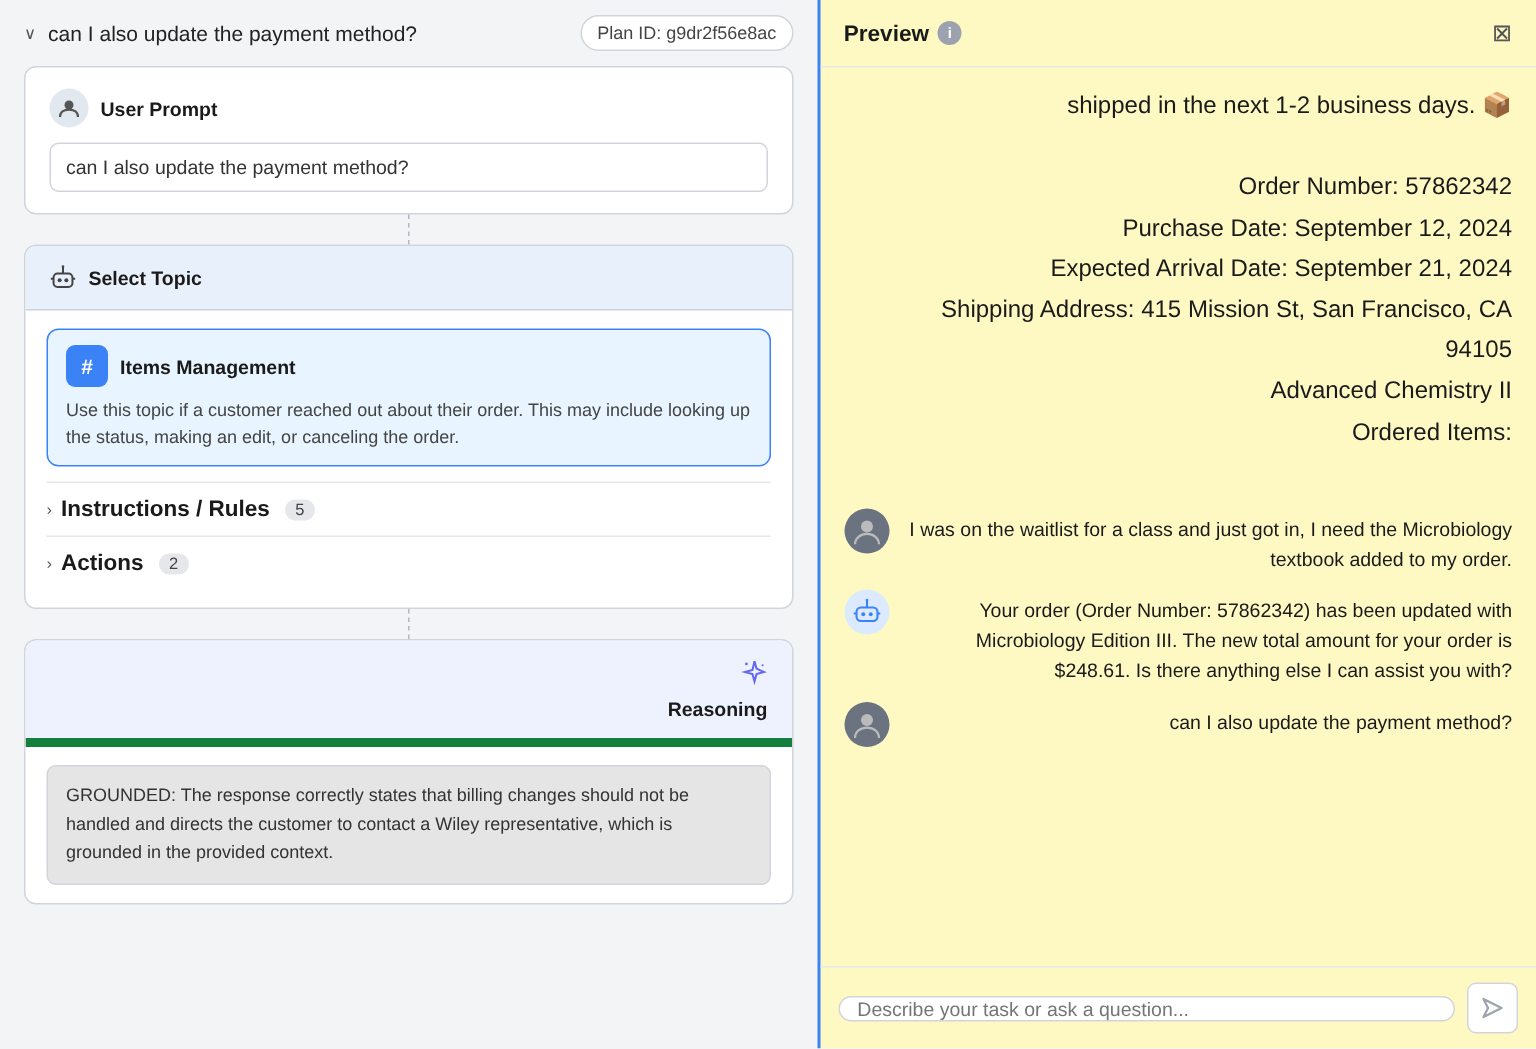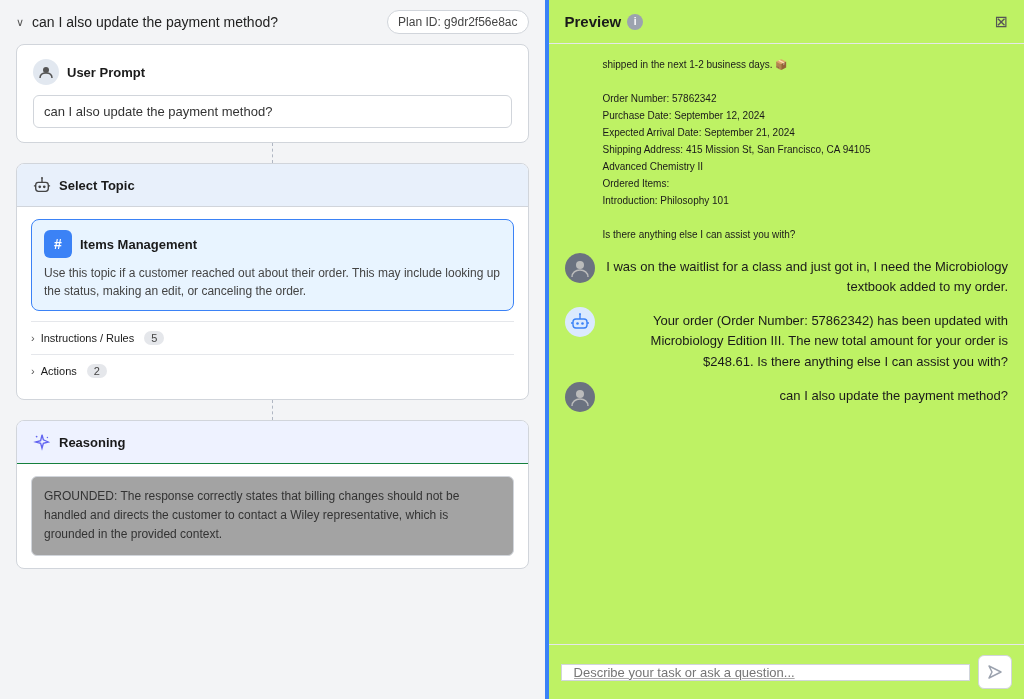--- a/index.html
+++ b/index.html
@@ -186,22 +186,22 @@
     .expandable-row:first-child {
       border-top: none;
     }
 
     .chevron-right {
       font-size: 11px;
       color: #555;
     }
 
     .expandable-label {
-      font-weight: 400;
-      font-size: 11px;
+      font-weight: 700;
+      font-size: 15px;
       color: #1a1a1a;
     }
 
     .count-badge {
       background: #e5e7eb;
       color: #444;
       border-radius: 10px;
       padding: 1px 7px;
       font-size: 11px;
       font-weight: 500;
@@ -211,39 +211,40 @@
     
     .reasoning-card {
       background: white;
       border: 1px solid #d1d5db;
       border-radius: 8px;
       overflow: hidden;
     }
 
     .reasoning-header {
       display: flex;
-      align-items: center;
+      align-items: flex-end;
       gap: 8px;
       padding: 12px 16px;
       background: #eef2ff;
-      border-bottom: 1px solid #15803d;
+      border-bottom: 6px solid #15803d;
+      flex-direction: column;
     }
 
     .reasoning-title {
       font-weight: 600;
       font-size: 13px;
       color: #1a1a1a;
     }
 
     .reasoning-body {
       padding: 12px 14px;
     }
 
     .reasoning-text-box {
-      background: #a3a3a3;
+      background: #e5e5e5;
       border: 1px solid #d1d5db;
       border-radius: 6px;
       padding: 10px 12px;
       font-size: 12px;
       color: #333;
       line-height: 1.6;
     }
 
     
     .user-icon-circle {
@@ -254,22 +255,22 @@
       display: flex;
       align-items: center;
       justify-content: center;
       font-size: 13px;
       color: #555;
     }
 
     
     .right-panel {
       width: 500px;
-      background: #bef264;
-      border-left: 4px solid #3b82f6;
+      background: #fef9c3;
+      border-left: 2px solid #3b82f6;
       display: flex;
       flex-direction: column;
     }
 
     .preview-header {
       display: flex;
       align-items: center;
       justify-content: space-between;
       padding: 12px 16px;
       border-bottom: 1px solid #e5e7eb;
@@ -352,44 +353,44 @@
     .msg-text {
       font-size: 13px;
       color: #1a1a1a;
       line-height: 1.55;
       flex: 1;
       padding-top: 4px;
       text-align: right;
     }
 
     .system-text {
-      font-size: 10px;
+      font-size: 16px;
       color: #1a1a1a;
       line-height: 1.7;
       padding-left: 38px;
+      text-align: right;
     }
 
     .chat-input-area {
       border-top: 1px solid #e5e7eb;
       padding: 10px 12px;
       display: flex;
       align-items: center;
       gap: 8px;
     }
 
     .chat-input {
       flex: 1;
       border: 1px solid #d1d5db;
-      border-radius: 0;
+      border-radius: 12px;
       padding: 0 12px;
       font-size: 13px;
       color: #aaa;
       outline: none;
       background: white;
-      text-decoration: underline;
     }
 
     .send-btn {
       width: 34px;
       height: 34px;
       background: white;
       border: 1px solid #d1d5db;
       border-radius: 6px;
       display: flex;
       align-items: center;
@@ -506,23 +507,21 @@
 
     <div class="system-text">
       <div>shipped in the next 1-2 business days. 📦</div>
       <br>
       <div>Order Number: 57862342</div>
       <div>Purchase Date: September 12, 2024</div>
       <div>Expected Arrival Date: September 21, 2024</div>
       <div>Shipping Address: 415 Mission St, San Francisco, CA 94105</div>
       <div>Advanced Chemistry II</div>
       <div>Ordered Items:</div>
-      <div>Introduction: Philosophy 101</div>
       <br>
-      <div>Is there anything else I can assist you with?</div>
     </div>
 
     <div class="chat-message user">
       <div class="avatar user-avatar">
         <svg width="18" height="18" viewBox="0 0 18 18" fill="none">
           <circle cx="9" cy="6" r="4" fill="#bbb"></circle>
           <path d="M1 18c0-4.418 3.582-7 8-7s8 2.582 8 7" stroke="#bbb" stroke-width="1.5" fill="none"></path>
         </svg>
       </div>
       <div class="msg-text">I was on the waitlist for a class and just got in, I need the Microbiology textbook added to my order.</div>

